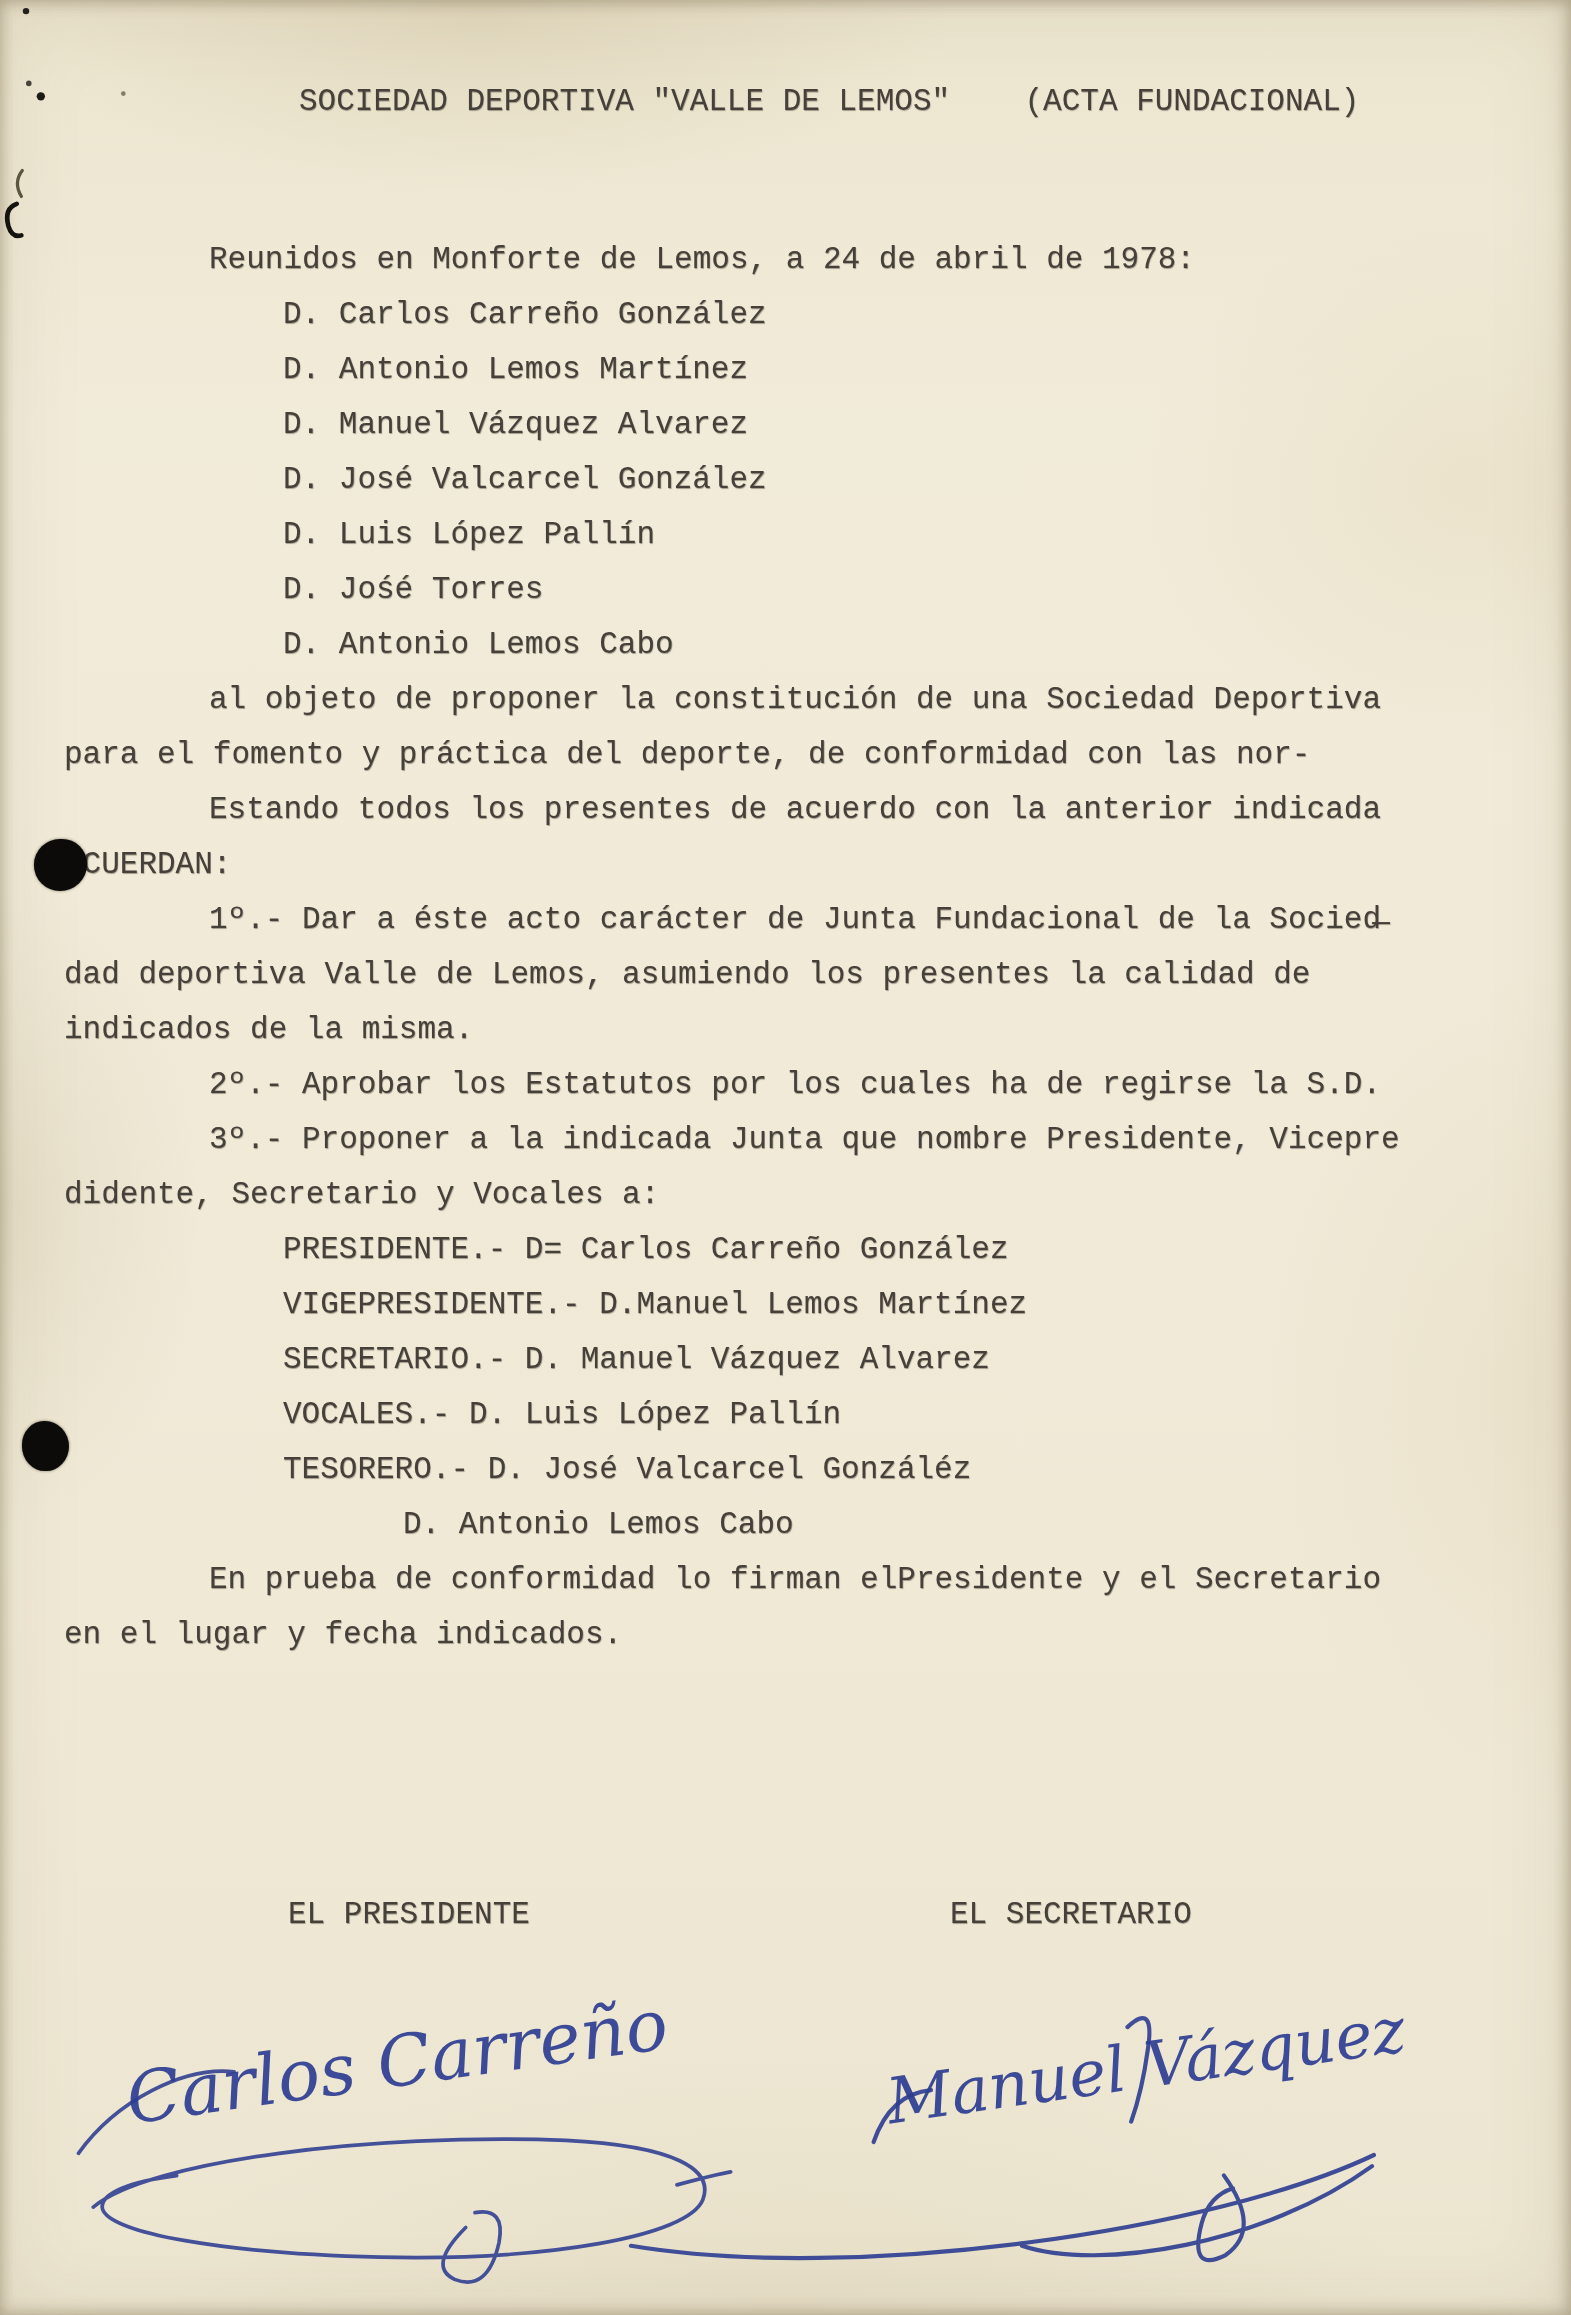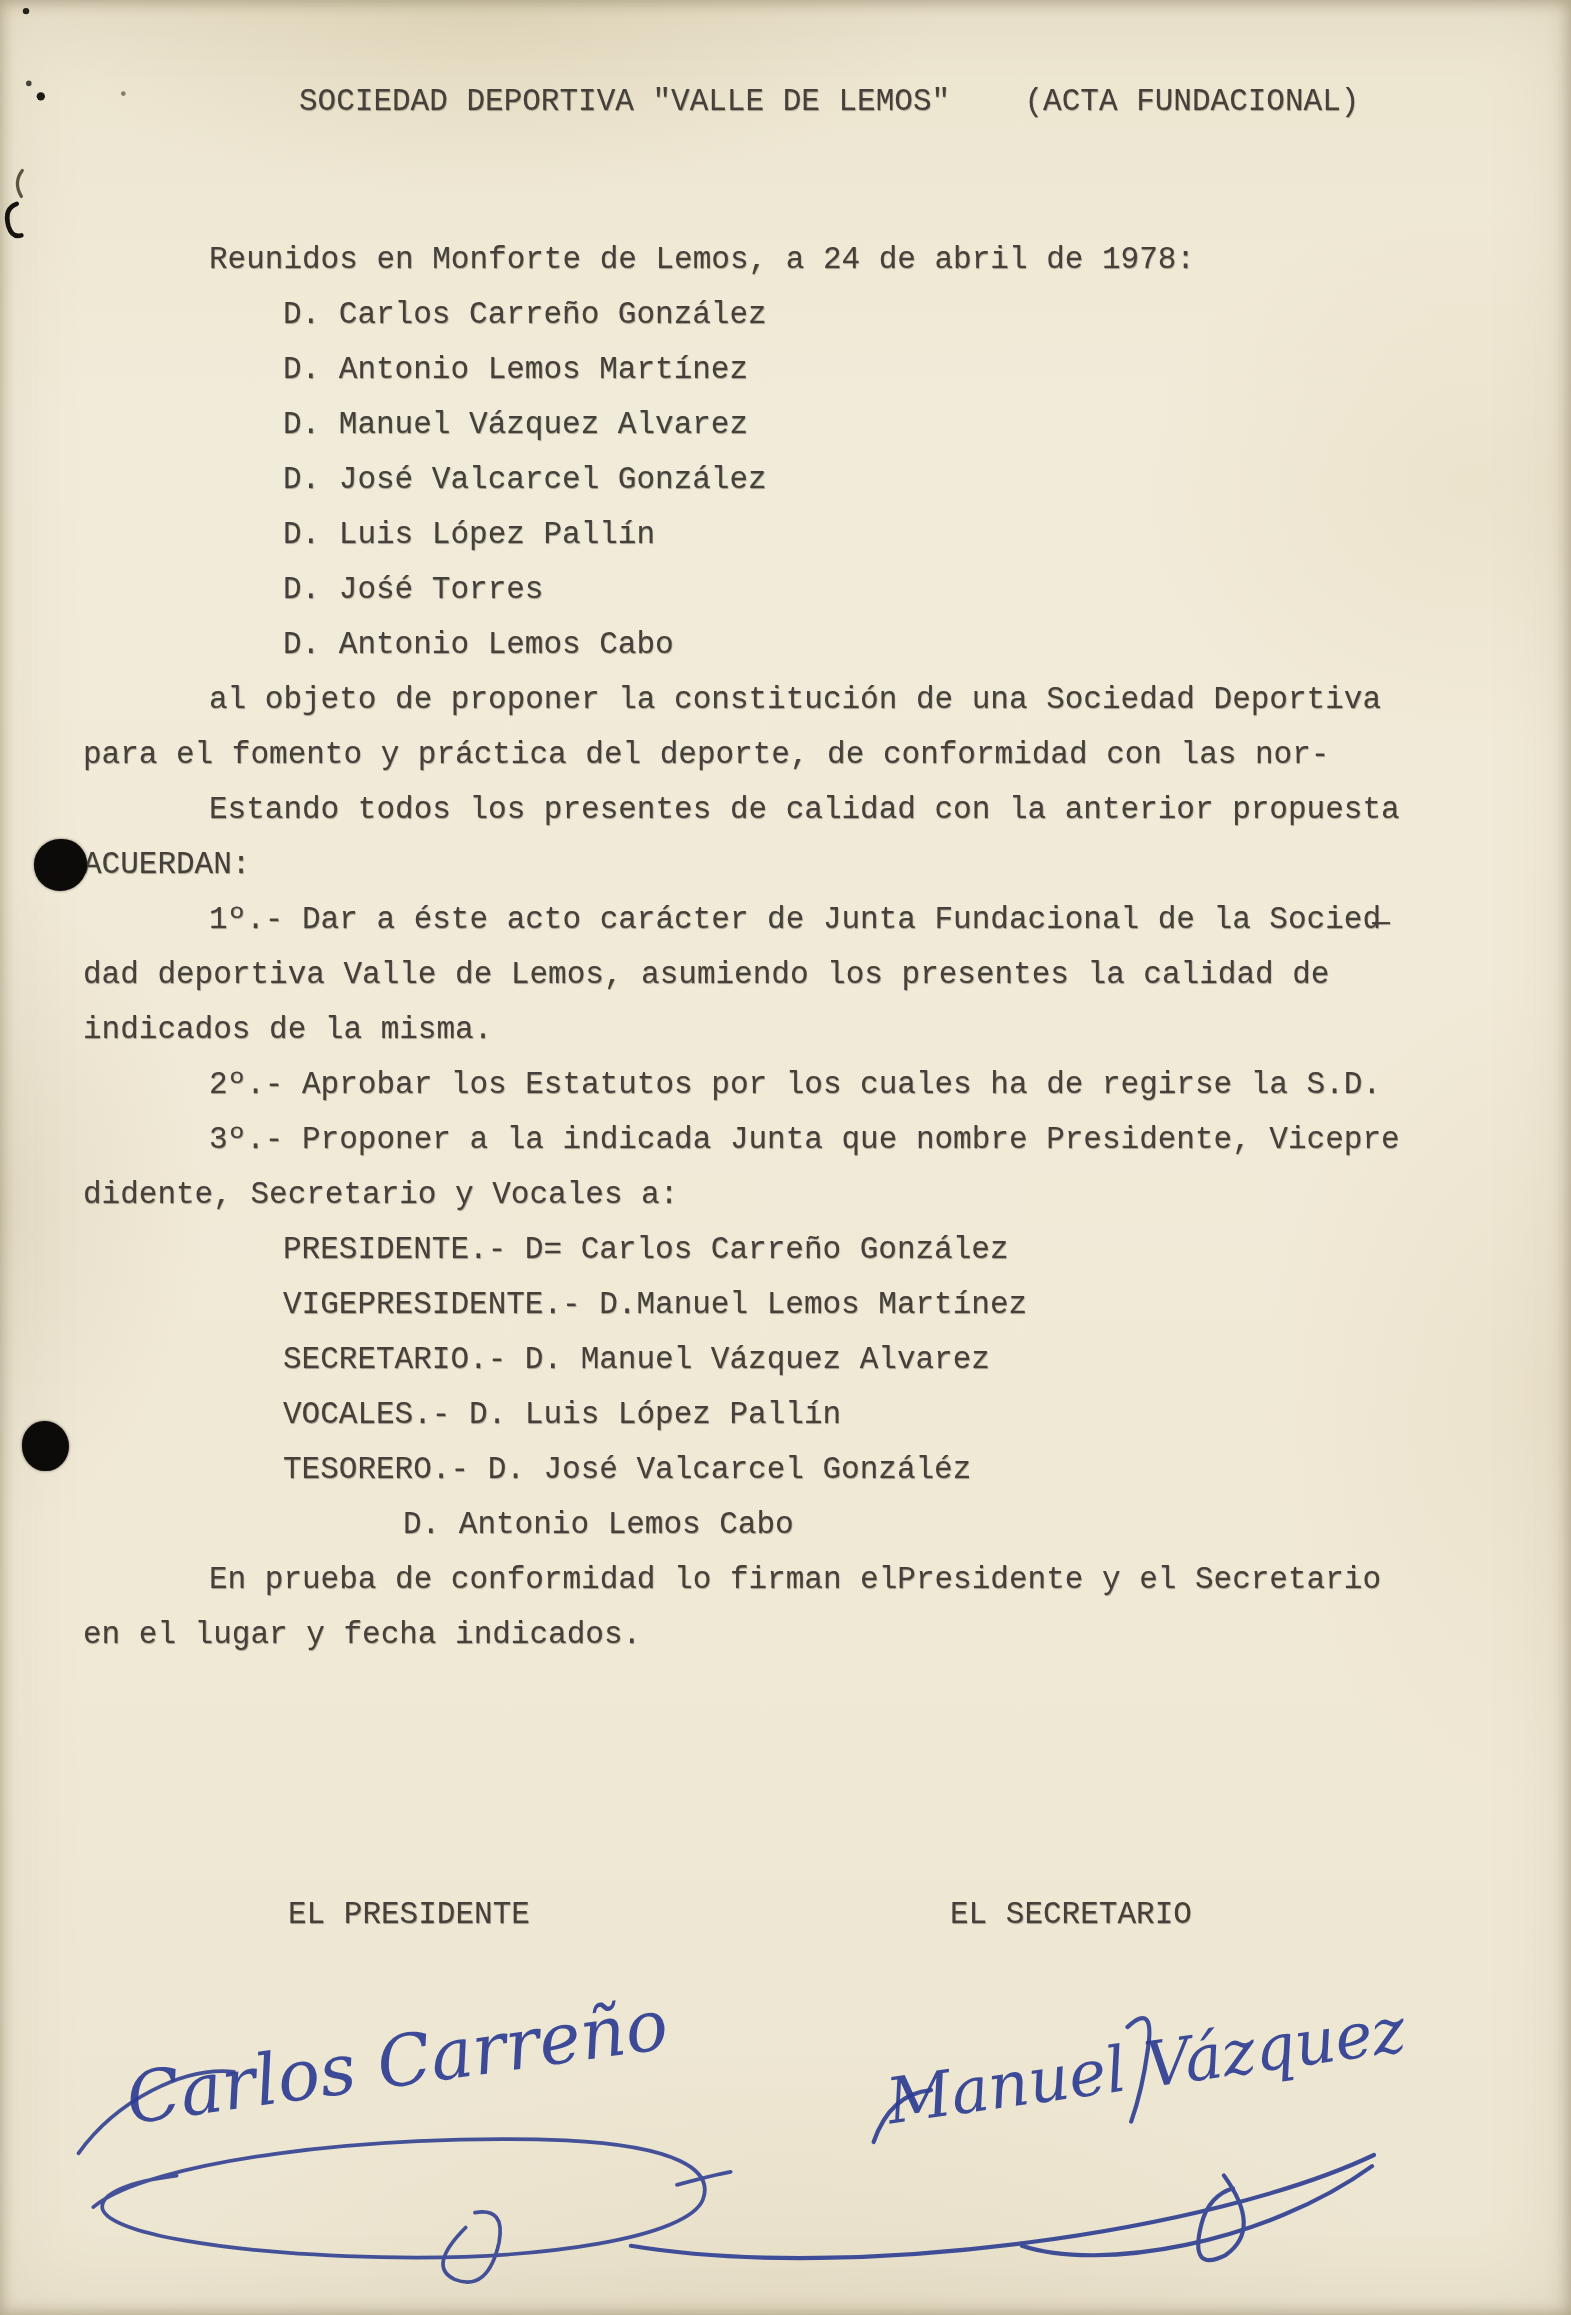--- a/index.html
+++ b/index.html
@@ -45,21 +45,21 @@
     position: absolute;
     left: 0;
     top: 232px;
     width: 1335px;
   }
   .tw-line {
     height: 55px;
     line-height: 55px;
     white-space: pre;
   }
-  .indent-0 { padding-left: 83px; }
+  .indent-0 { padding-left: 64px; }
   .indent-1 { padding-left: 209px; }
   .indent-2 { padding-left: 283px; }
   .indent-3 { padding-left: 403px; }
   .sig-label {
     position: absolute;
     top: 1898px;
     line-height: 33px;
   }
   .sig-label.president { left: 288px; }
   .sig-label.secretary { left: 950px; }
@@ -98,21 +98,21 @@
       <div class="typewriter tw-line indent-1">Reunidos en Monforte de Lemos, a 24 de abril de 1978:</div>
       <div class="typewriter tw-line indent-2">D. Carlos Carreño González</div>
       <div class="typewriter tw-line indent-2">D. Antonio Lemos Martínez</div>
       <div class="typewriter tw-line indent-2">D. Manuel Vázquez Alvarez</div>
       <div class="typewriter tw-line indent-2">D. José Valcarcel González</div>
       <div class="typewriter tw-line indent-2">D. Luis López Pallín</div>
       <div class="typewriter tw-line indent-2">D. Jośé Torres</div>
       <div class="typewriter tw-line indent-2">D. Antonio Lemos Cabo</div>
       <div class="typewriter tw-line indent-1">al objeto de proponer la constitución de una Sociedad Deportiva</div>
       <div class="typewriter tw-line indent-0">para el fomento y práctica del deporte, de conformidad con las nor-</div>
-      <div class="typewriter tw-line indent-1">Estando todos los presentes de calidad con la anterior propuesta</div>
+      <div class="typewriter tw-line indent-1">Estando todos los presentes de acuerdo con la anterior indicada</div>
       <div class="typewriter tw-line indent-0">ACUERDAN:</div>
       <div class="typewriter tw-line indent-1">1º.- Dar a éste acto carácter de Junta Fundacional de la Socied̶</div>
       <div class="typewriter tw-line indent-0">dad deportiva Valle de Lemos, asumiendo los presentes la calidad de</div>
       <div class="typewriter tw-line indent-0">indicados de la misma.</div>
       <div class="typewriter tw-line indent-1">2º.- Aprobar los Estatutos por los cuales ha de regirse la S.D.</div>
       <div class="typewriter tw-line indent-1">3º.- Proponer a la indicada Junta que nombre Presidente, Vicepre</div>
       <div class="typewriter tw-line indent-0">didente, Secretario y Vocales a:</div>
       <div class="typewriter tw-line indent-2">PRESIDENTE.- D= Carlos Carreño González</div>
       <div class="typewriter tw-line indent-2">VIGEPRESIDENTE.- D.Manuel Lemos Martínez</div>
       <div class="typewriter tw-line indent-2">SECRETARIO.- D. Manuel Vázquez Alvarez</div>

